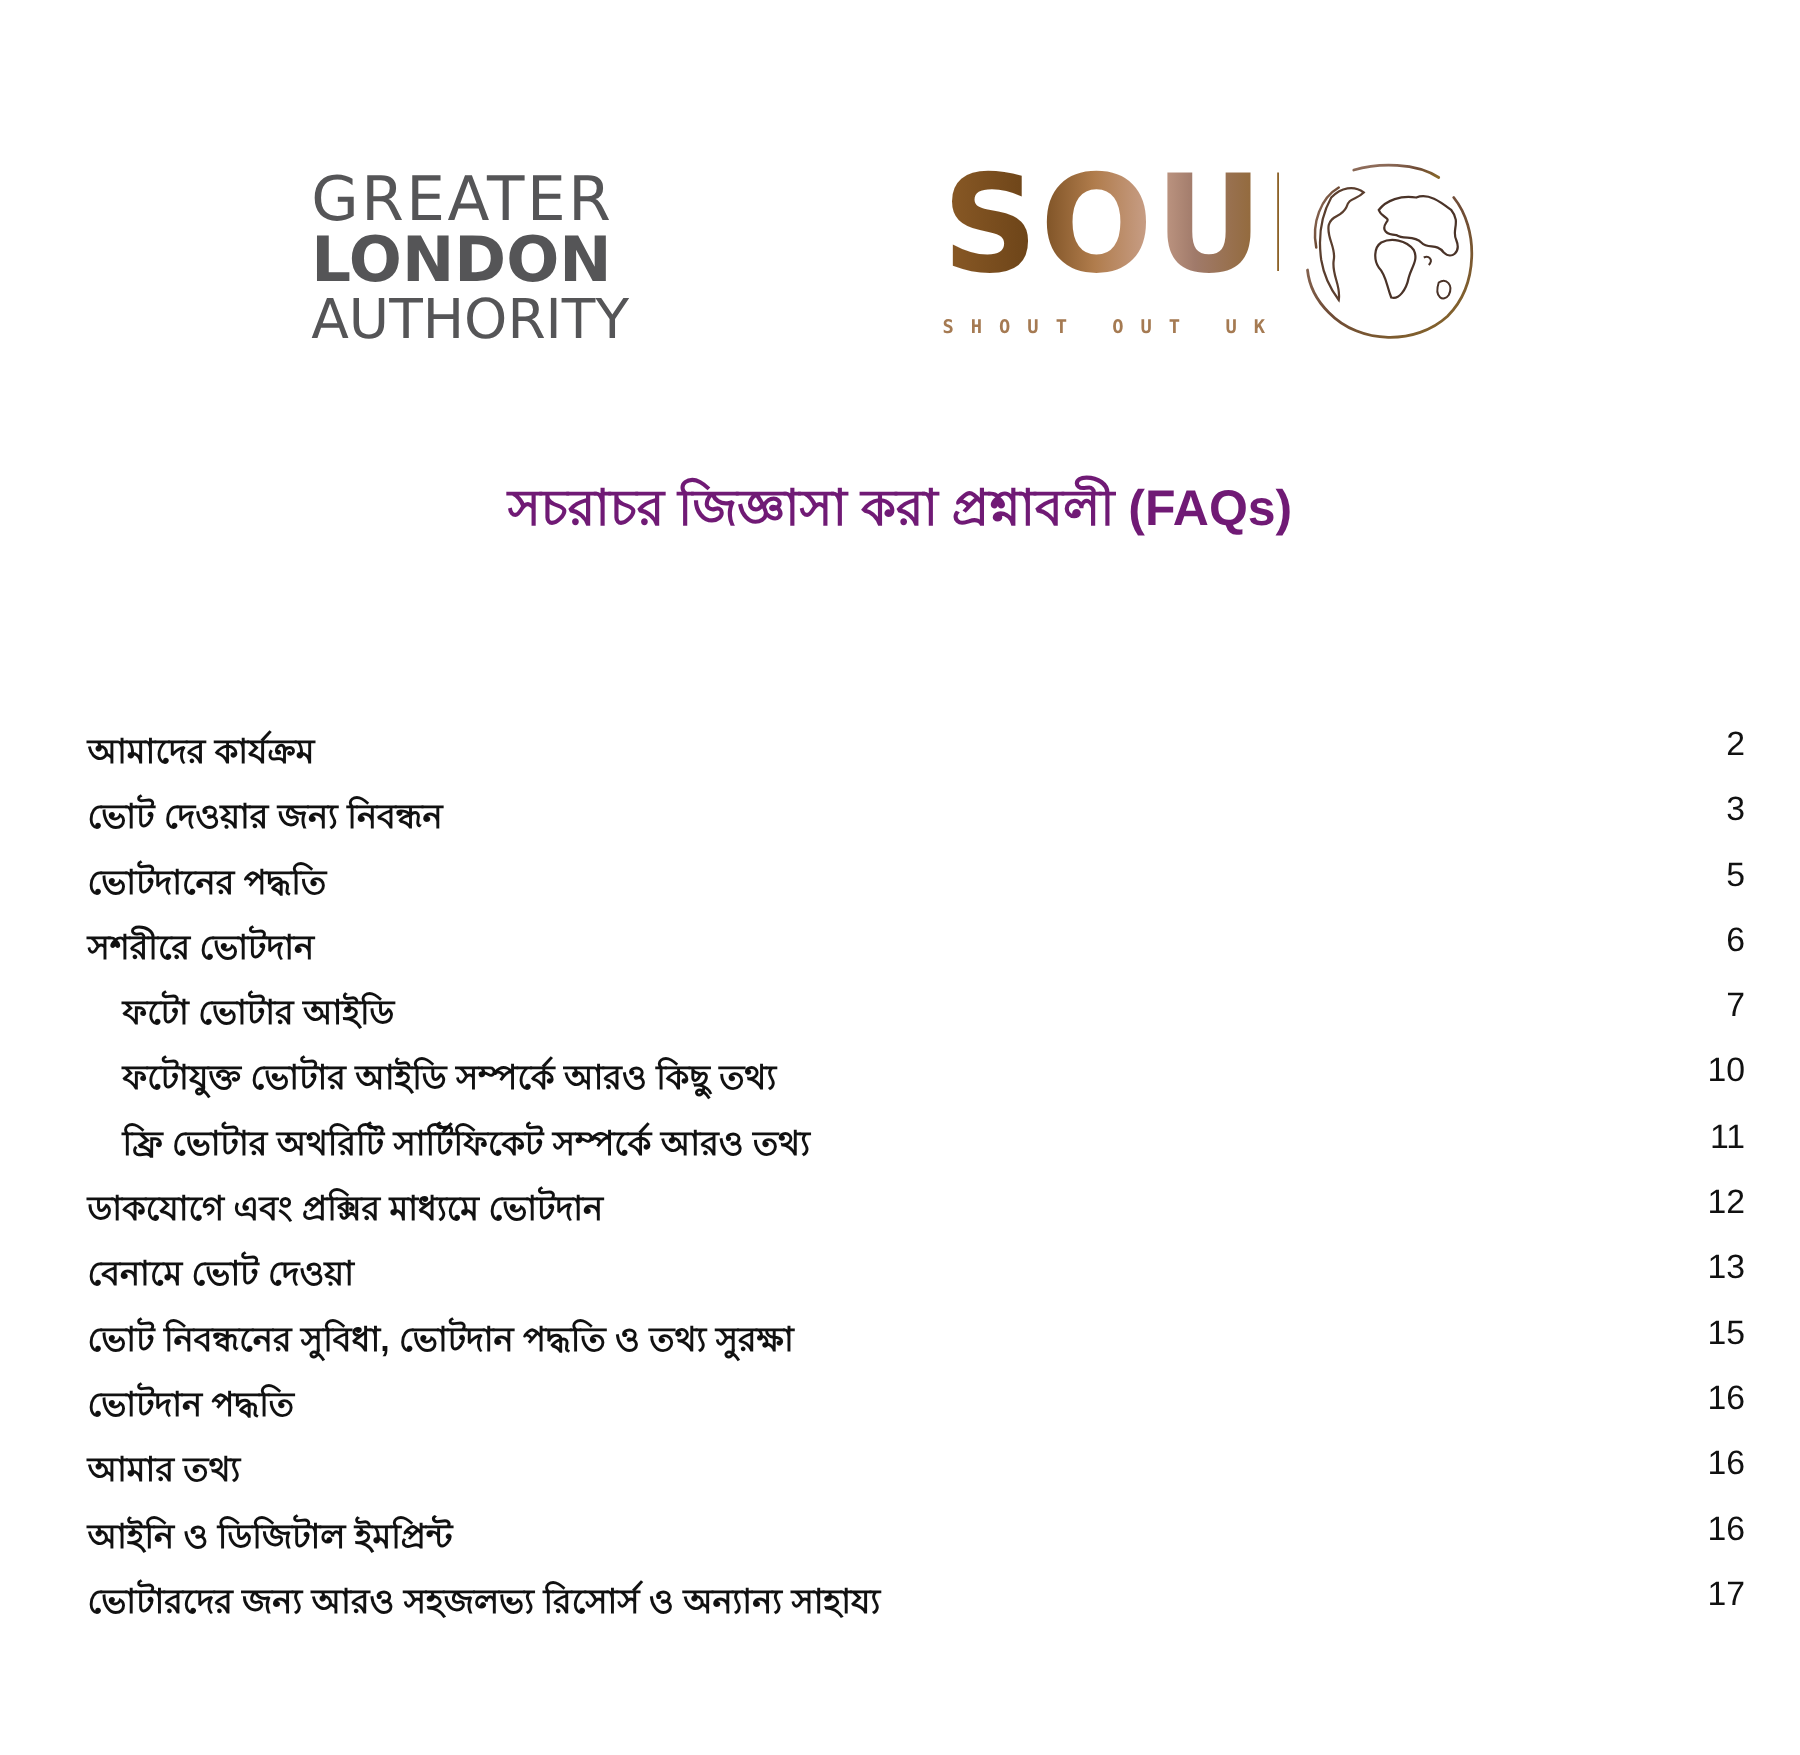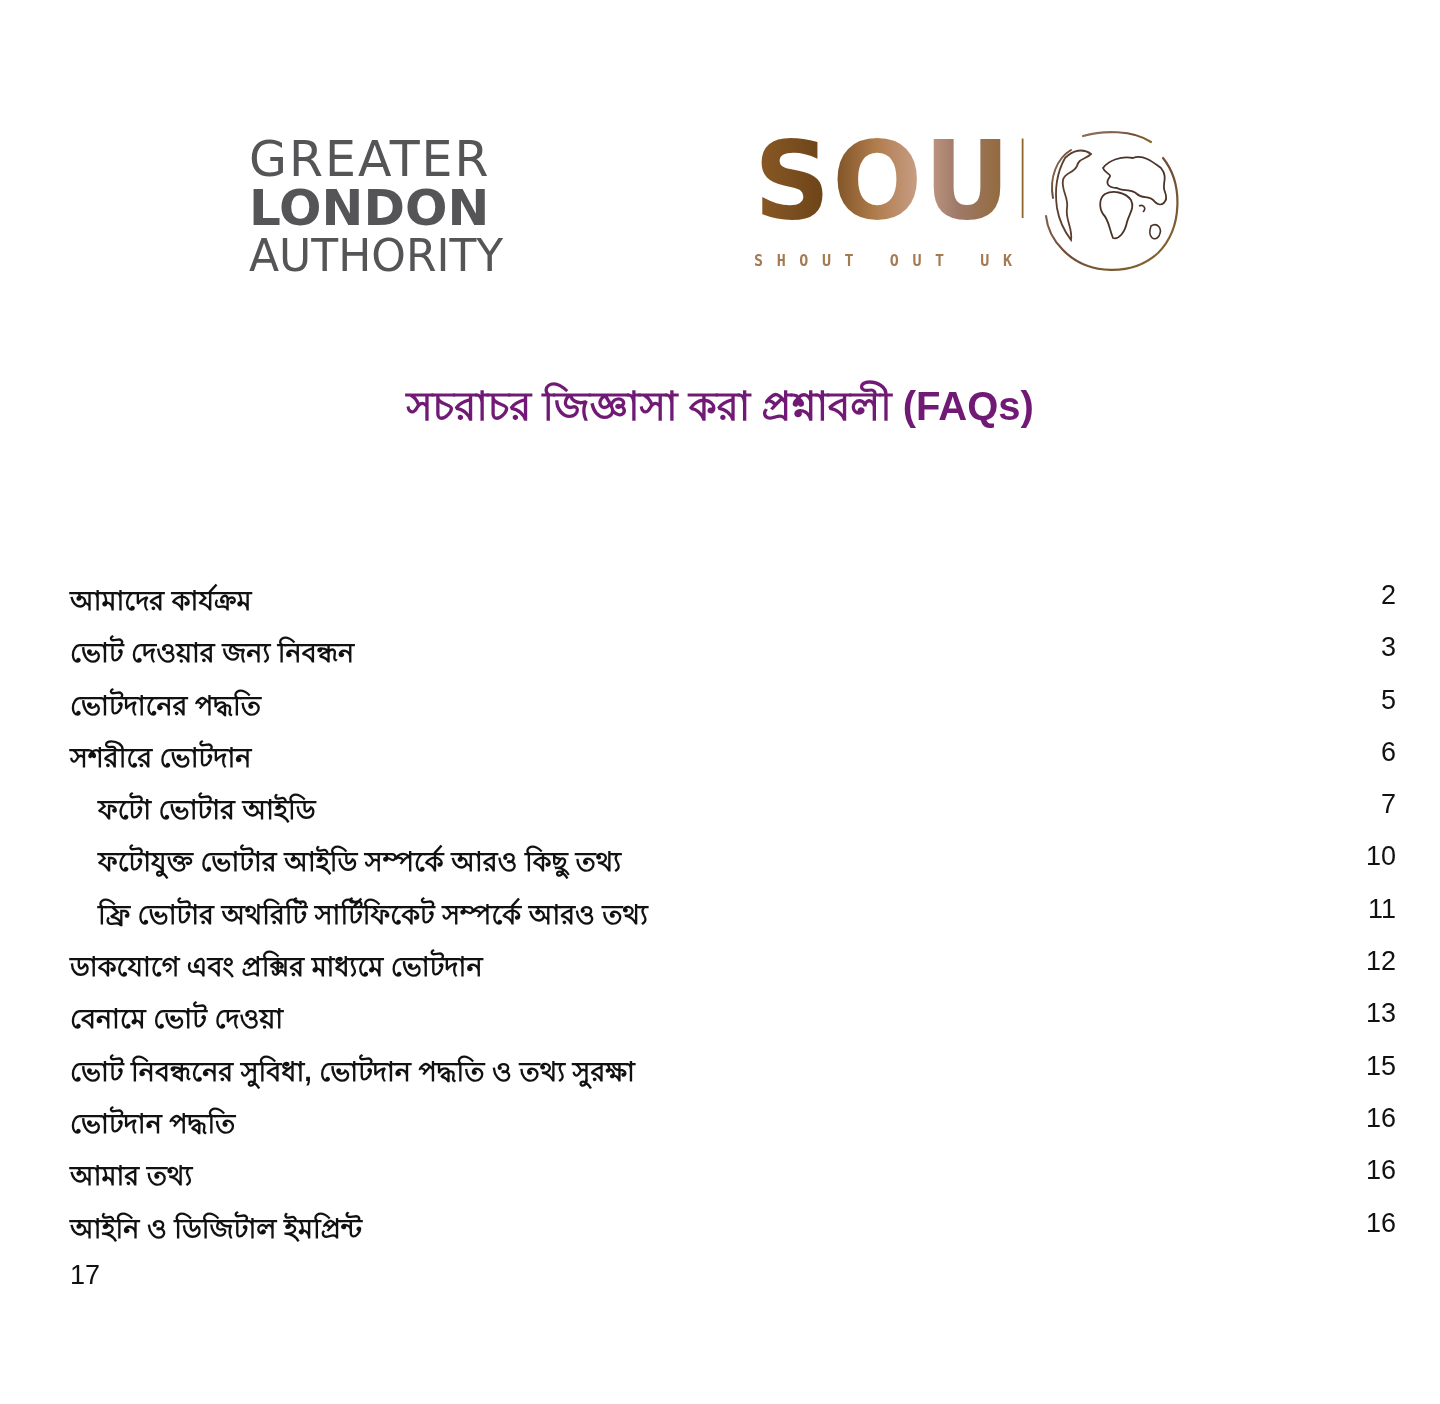--- a/index.html
+++ b/index.html
@@ -126,15 +126,16 @@
     </div>
   <div class="toc-row">
       <span class="label">আমার তথ্য</span>
       <span class="page">16</span>
     </div>
   <div class="toc-row">
       <span class="label">আইনি ও ডিজিটাল ইমপ্রিন্ট</span>
       <span class="page">16</span>
     </div>
   <div class="toc-row">
+      <span class="label">ভোটারদের জন্য আরও সহজলভ্য রিসোর্স ও অন্যান্য সাহায্য</span>
       <span class="page">17</span>
     </div>
 </div>
 
 </body></html>

